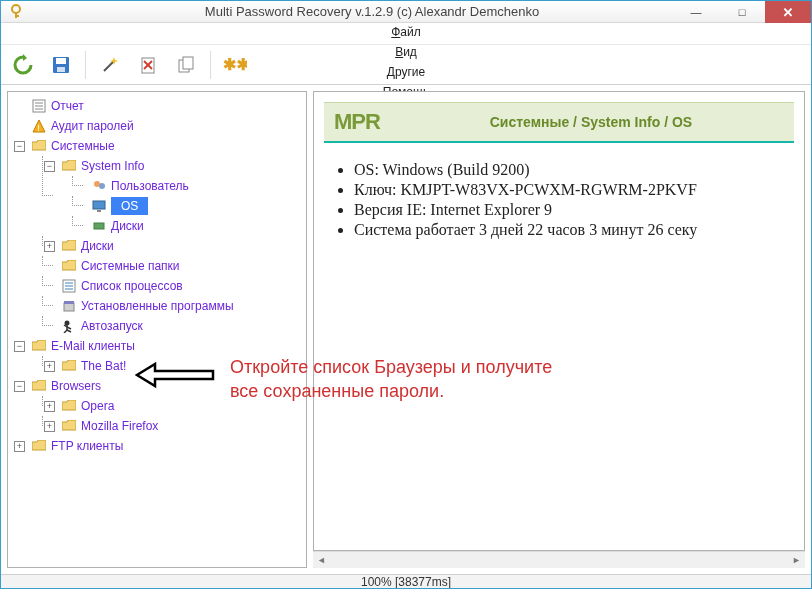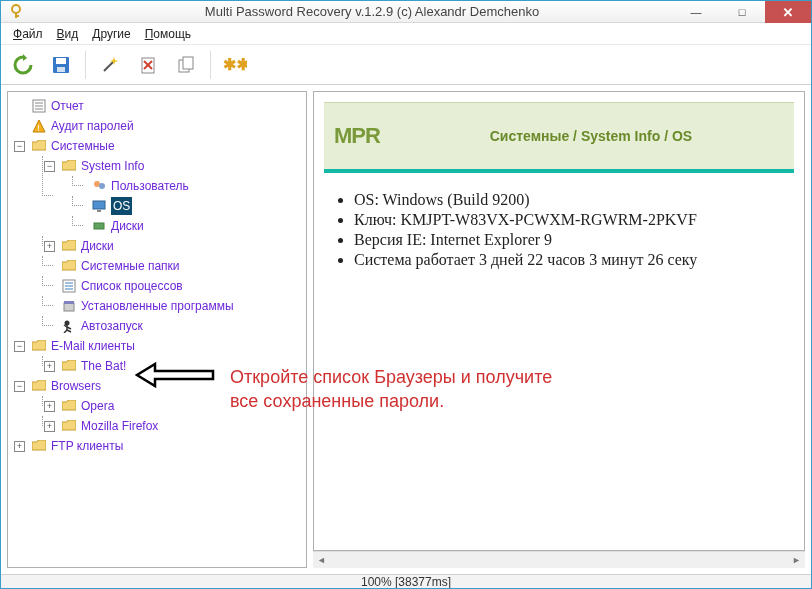--- a/index.html
+++ b/index.html
@@ -22,54 +22,54 @@
   display: flex;
   align-items: center;
   position: relative;
 }
 .titlebar .appicon { width:16px; height:16px; margin:0 8px; }
 .titlebar .title { flex:1; text-align:center; color:#444; font-size:13px; margin-right:100px;}
 .winbtns { display:flex; height:22px; position:absolute; right:0; top:0;}
 .winbtn { width:46px; height:22px; display:flex; align-items:center; justify-content:center; font-family:Arial; font-size:11px; color:#333; cursor:default;}
 .winbtn.close { background:#c75050; color:#fff; font-size:13px; font-weight:bold;}
 
-.menubar { height:22px; display:flex; align-items:center; padding:0 6px; gap:2px; border-bottom:1px solid #e8e8e8;}
+.menubar { height:22px; display:flex; align-items:center; padding:0 6px; gap:2px; border-bottom:1px solid #e8e8e8;flex-direction:column;}
 .menuitem { padding:2px 6px; font-size:12px; color:#222;}
 .menuitem u{ text-decoration:underline;}
 
 .toolbar { height:40px; display:flex; align-items:center; padding:4px 6px; gap:6px; border-bottom:1px solid #d0d0d0;}
 .tbtn { width:32px; height:32px; display:flex; align-items:center; justify-content:center; border:1px solid transparent; border-radius:3px;}
 .tsep{ width:1px; height:28px; background:#ddd; margin:0 2px;}
 
 .main { flex:1; display:flex; padding:6px; gap:6px; min-height:0;}
 .pane { border:1px solid #b0b0b0; background:#fff; }
 .tree-pane { width:300px; overflow:auto; padding:4px 2px 4px 4px;}
 .right-wrap { flex:1; position:relative; display:flex; flex-direction:column; min-width:0;}
 .content-pane { flex:1; overflow:auto; position:relative; padding:0;}
 
 .tree, .tree ul { list-style:none; }
 .tree ul { padding-left:16px; position:relative;}
 .tree li { position:relative; padding-left:14px; line-height:18px; white-space:nowrap;}
 .tree li::before{ content:""; position:absolute; left:0; top:0; bottom:50%; width:10px; border-left:1px dotted #999; border-bottom:1px dotted #999;}
 .tree > li::before{ border:none;}
 .tree li:last-child::before{ bottom:auto; height:9px;}
 .node{ display:flex; align-items:center; gap:4px; padding:1px 2px;}
-.node.sel .lbl{ background:#0c4a6e; color:#fff; padding:0 2px;}
+.node.sel .lbl{ background:#3b82f6; color:#fff; padding:0 10px;}
 .expander{ width:11px; height:11px; border:1px solid #888; background:#fff; display:inline-flex; align-items:center; justify-content:center; font-size:9px; line-height:1; color:#555; margin-left:-14px; margin-right:2px; position:relative; z-index:1;}
 .expander.none{ border:none; background:none;}
 .ticon{ width:16px; height:16px; display:inline-flex; align-items:center; justify-content:center;}
 .lbl{ font-size:12px; color:#6d28d9;}
 
-.mpr-head{ margin:10px 10px 18px 10px; background:#e6efd5; border-top:1px solid #c8d8a8; border-bottom:4px solid #14b8a6; padding:20px 10px; display:flex; align-items:center; gap:18px;}
+.mpr-head{ margin:10px 10px 18px 10px; background:#e6efd5; border-top:1px solid #c8d8a8; border-bottom:2px solid #14b8a6; padding:6px 10px; display:flex; align-items:center; gap:18px;}
 .mpr-logo{ font-family:Arial; font-size:22px; letter-spacing:-1px; color:#7a9a3a; font-weight:bold;}
 .mpr-crumb{ color:#6a8a2a; font-weight:bold; font-size:14px; flex:1; text-align:center;}
 .infolist{ margin:0 10px 0 40px; font-family:"Times New Roman",serif; font-size:16px; color:#222;}
 .infolist li{ margin:2px 0; list-style:disc;}
 
-.annot{ position:absolute; left:230px; top:365px; color:#d03030; font-size:18px; font-family:Arial; z-index:10; line-height:1.35;}
+.annot{ position:absolute; left:230px; top:355px; color:#d03030; font-size:18px; font-family:Arial; z-index:10; line-height:1.35;}
 .arrow{ position:absolute; left:135px; top:362px; z-index:10;}
 
 .scrollbar-h{ height:17px; background:#f0f0f0; border-top:1px solid #ddd; display:flex; align-items:center;}
 .scrollbar-h .sb-btn{ width:17px; height:17px; display:flex; align-items:center; justify-content:center; color:#777; font-size:9px;}
 .scrollbar-h .track{ flex:1; position:relative;}
 
 .statusbar{ height:14px; background:#f3f3f3; border-top:1px solid #d0d0d0; display:flex; align-items:center; justify-content:center; font-size:12px; color:#333;}
 </style>
 </head>
 <body>

